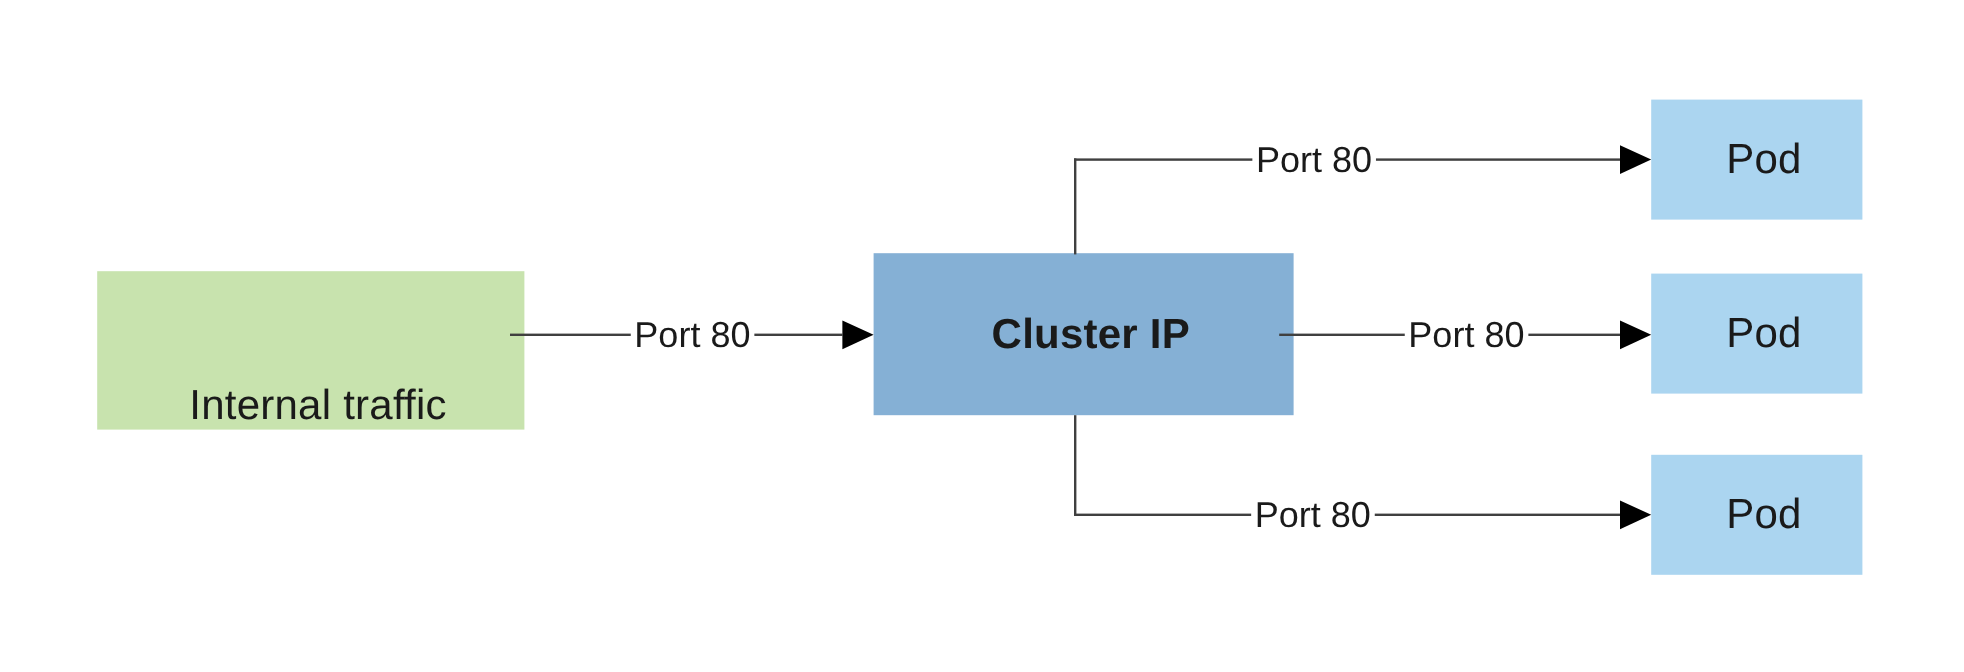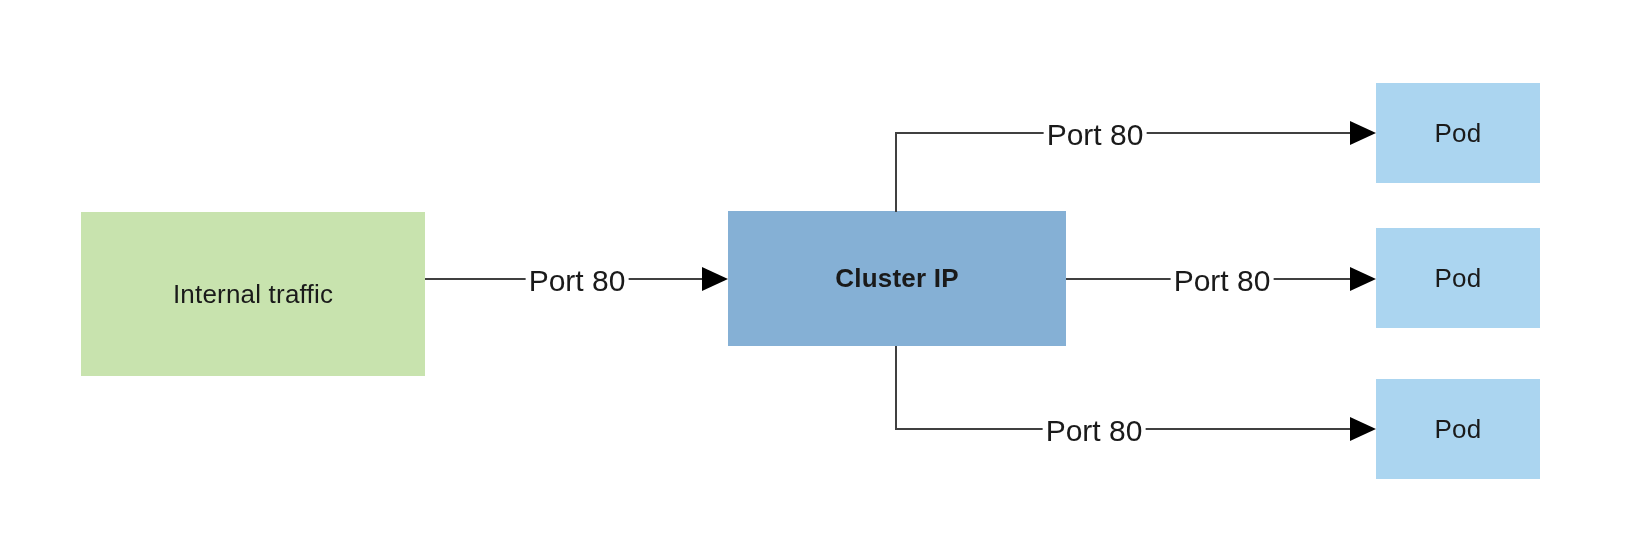--- a/index.html
+++ b/index.html
@@ -13,26 +13,27 @@
     height: 560px;
     background: var(--background, #ffffff);
     font-family: "Liberation Sans", sans-serif;
     overflow: hidden;
   }
   .node {
     position: absolute;
     display: flex;
     align-items: center;
     justify-content: center;
-    font-size: 26px;
+    font-size: 35px;
     font-weight: 300;
     color: var(--text, #1a1a1a);
     letter-spacing: 0.2px;
+    padding-left: 12px;
   }
-  .node-internal { left: 81px;  top: 212px; width: 344px; height: 164px; background: var(--internal-traffic-fill, #c8e3ae); }
+  .node-internal { left: 81px;  top: 226px; width: 344px; height: 132px; background: var(--internal-traffic-fill, #c8e3ae); align-items: flex-end; }
   .node-cluster  { left: 728px; top: 211px; width: 338px; height: 135px; background: var(--cluster-ip-fill, #85b0d5); font-weight: bold; }
   .node-pod      { width: 164px; height: 100px; background: var(--pod-fill, #abd5f0); left: 1376px; }
   .node-pod-top    { top: 83px;  }
   .node-pod-middle { top: 228px; }
   .node-pod-bottom { top: 379px; }
 
   .hline, .vline {
     position: absolute;
     background: var(--line, #404040);
   }

